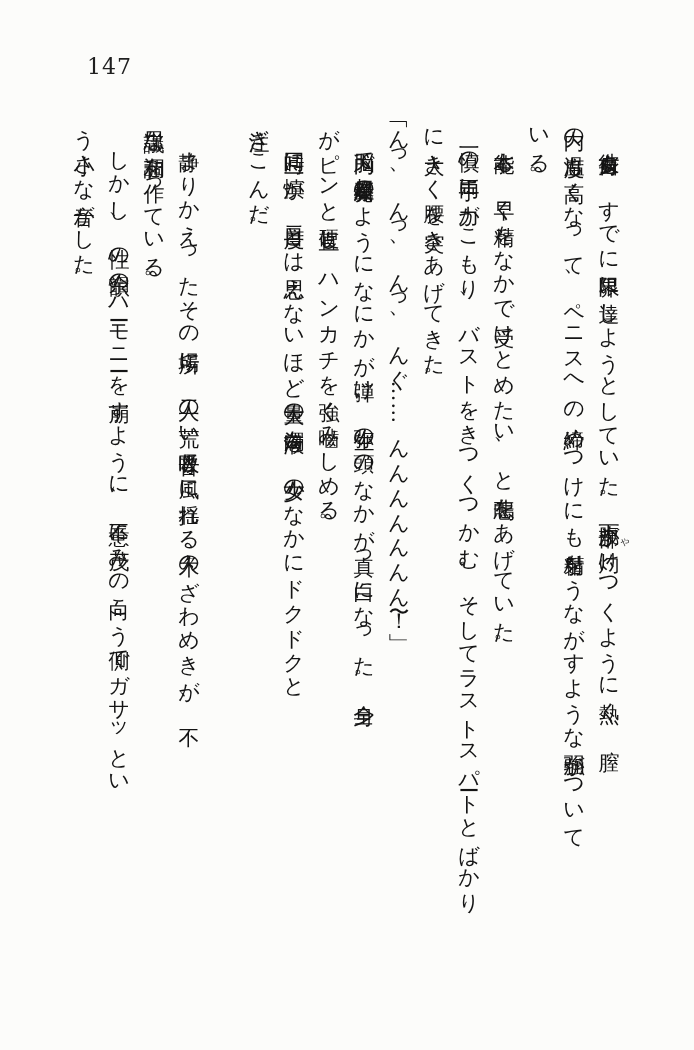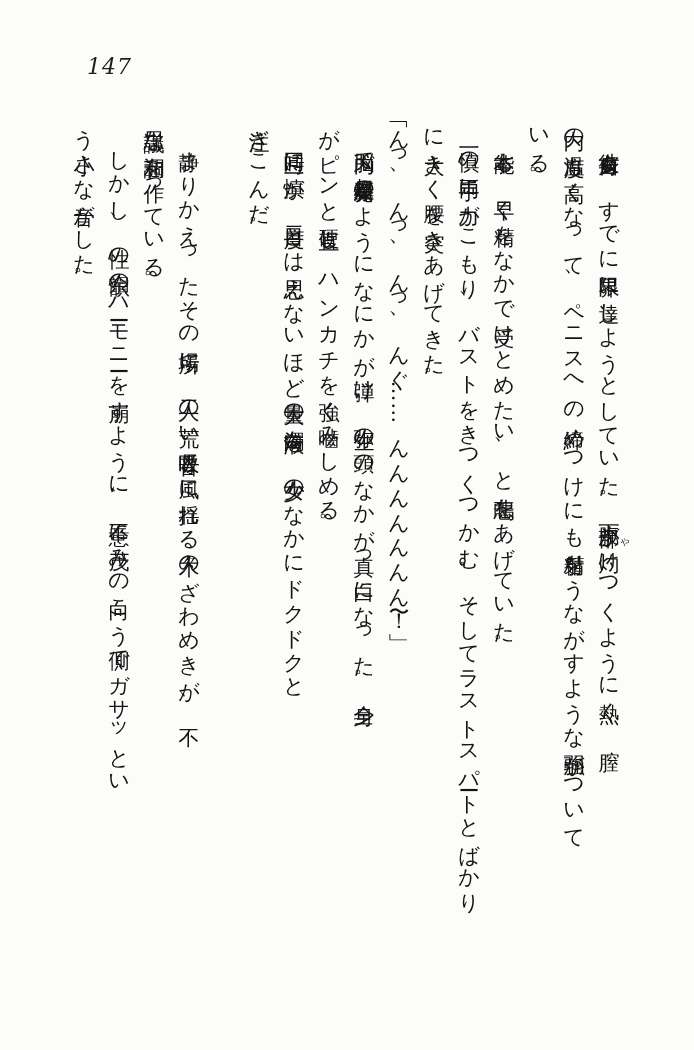--- a/index.html
+++ b/index.html
@@ -17,21 +17,20 @@
   .page {
     position: absolute;
     inset: 0;
     background: #fcfcfa;
   }
   .page-number {
     position: absolute;
     left: 87px;
     top: 54px;
     font-size: 22px;
-    font-style: italic;
     letter-spacing: 1px;
     color: #1f1f1f;
   }
   .text-block {
     position: absolute;
     top: 114px;
     right: 64px;
     height: 832px;
     writing-mode: vertical-rl;
     text-orientation: mixed;

